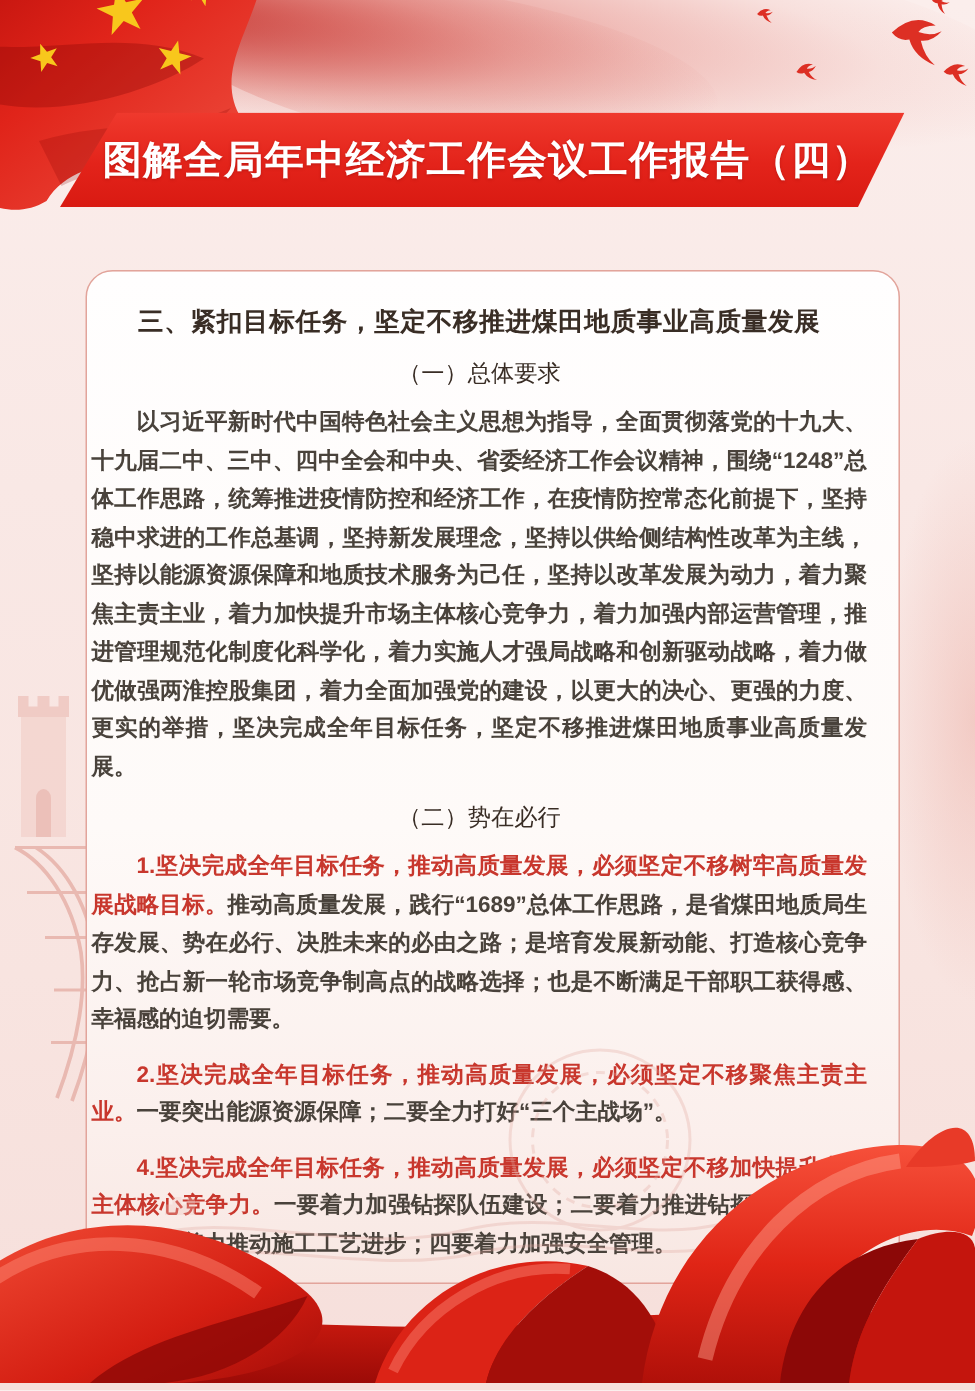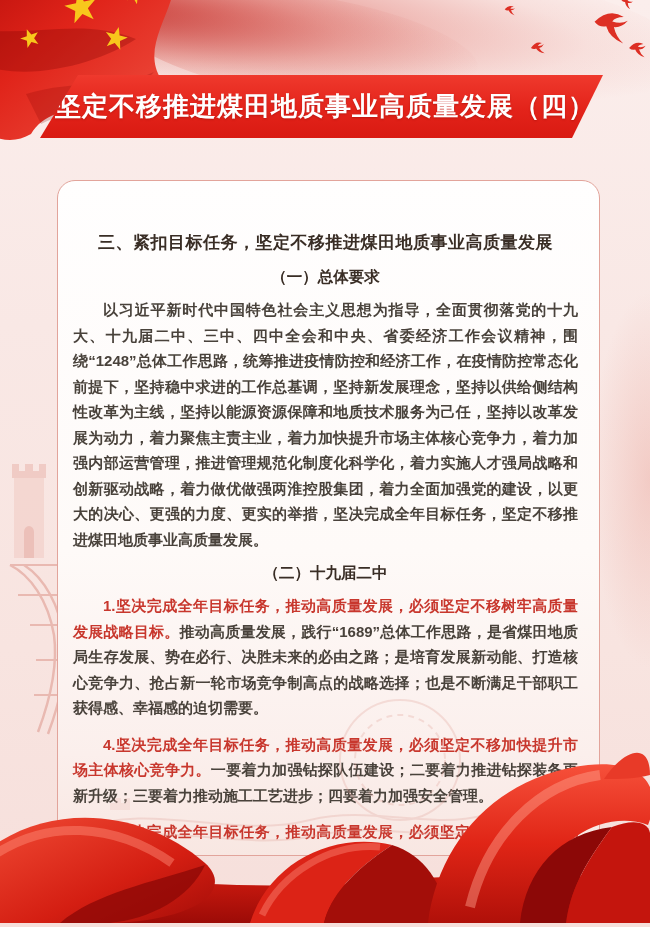--- a/index.html
+++ b/index.html
@@ -38,27 +38,27 @@
     position:absolute;right:0;top:290px;width:60px;height:380px;z-index:1;
     background:radial-gradient(ellipse at 100% 50%,rgba(235,170,160,.45),transparent 70%);
   }
   
   .card{
     position:absolute;left:57px;top:180px;width:543px;height:676px;z-index:2;
     border:1px solid #e2a49b;border-radius:18px;box-sizing:border-box;
     background:linear-gradient(180deg,#fffefe 0%,#fefaf8 55%,#fbefec 85%,#f8e7e2 100%);
     overflow:hidden;
   }
-  .card-inner{padding:22px 21px 0 15px;margin-top:28px;}
+  .card-inner{padding:22px 21px 0 3px;}
   .card-title{
     margin:0 0 13px 0;text-align:center;font-size:17px;font-weight:bold;
     color:#392d25;letter-spacing:.5px;
   }
   .sec-heading{
-    margin:0 0 9px 0;text-align:center;font-size:15.5px;font-weight:bold;color:#392d25;
+    margin:0 0 9px 0;text-align:center;font-size:15.5px;font-weight:normal;color:#392d25;
   }
   .para{
     margin:0 0 11px 0;font-size:15px;line-height:25.5px;color:#49423b;
     text-align:justify;text-indent:2em;font-weight:600;
   }
   .lead{color:#c8372d;font-weight:bold;}
   
   .silk{position:absolute;left:0;bottom:0;z-index:5;}
 </style>
 </head>
@@ -98,21 +98,21 @@
     </defs>
     <use href="#bird" x="92" y="8" width="44" height="36" transform="rotate(6 114 26)"></use>
     <use href="#bird" x="128" y="40" width="22" height="18"></use>
     <use href="#bird" x="30" y="40" width="18" height="15" transform="rotate(-10 39 47)"></use>
     <use href="#bird" x="4" y="4" width="14" height="12"></use>
     <use href="#bird" x="120" y="-4" width="16" height="13" transform="rotate(16 128 2)"></use>
   </svg>
 </div>
 
 <div class="banner">
-  <span class="banner-title">坚定不移推进煤田地质事业高质量发展（四）</span>
+  <span class="banner-title">图解全局年中经济工作会议工作报告（四）</span>
 </div>
 
 <div class="wall-left">
   <svg width="70" height="380" viewBox="0 0 70 380" fill="none" stroke="#e4aba2" stroke-width="2.5">
     <path d="M12 118 h34 v-14 h-7 v7 h-6 v-7 h-8 v7 h-6 v-7 h-7 Z" fill="#eec2bb" stroke="none"></path>
     <rect x="14" y="118" width="30" height="80" fill="#f3d2cc" stroke="none"></rect>
     <path d="M24 198 v-26 a5 6 0 0 1 10 0 v26" fill="#e8b4ac" stroke="none"></path>
     <path d="M10 205 C30 215 48 240 54 275 C58 305 50 340 38 372"></path>
     <path d="M24 205 C44 218 60 245 64 280 C67 308 60 342 48 374"></path>
     <path d="M10 205 h48 M18 235 h40 M30 265 h34 M36 300 h30 M34 335 h28" stroke-width="2"></path>
@@ -131,23 +131,24 @@
 
 <div class="right-smudge"></div>
 
 <div class="card">
   <div class="card-inner">
     <h1 class="card-title">三、紧扣目标任务，坚定不移推进煤田地质事业高质量发展</h1>
 
     <h2 class="sec-heading">（一）总体要求</h2>
     <p class="para">以习近平新时代中国特色社会主义思想为指导，全面贯彻落党的十九大、十九届二中、三中、四中全会和中央、省委经济工作会议精神，围绕“1248”总体工作思路，统筹推进疫情防控和经济工作，在疫情防控常态化前提下，坚持稳中求进的工作总基调，坚持新发展理念，坚持以供给侧结构性改革为主线，坚持以能源资源保障和地质技术服务为己任，坚持以改革发展为动力，着力聚焦主责主业，着力加快提升市场主体核心竞争力，着力加强内部运营管理，推进管理规范化制度化科学化，着力实施人才强局战略和创新驱动战略，着力做优做强两淮控股集团，着力全面加强党的建设，以更大的决心、更强的力度、更实的举措，坚决完成全年目标任务，坚定不移推进煤田地质事业高质量发展。</p>
 
-    <h2 class="sec-heading">（二）十九届二中</h2>
+    <h2 class="sec-heading">（二）势在必行</h2>
 
     <p class="para"><span class="lead">1.坚决完成全年目标任务，推动高质量发展，必须坚定不移树牢高质量发展战略目标。</span><span>推动高质量发展，践行“1689”总体工作思路，是省煤田地质局生存发展、势在必行、决胜未来的必由之路；是培育发展新动能、打造核心竞争力、抢占新一轮市场竞争制高点的战略选择；也是不断满足干部职工获得感、幸福感的迫切需要。</span></p>
+    <p class="para"><span class="lead">2.坚决完成全年目标任务，推动高质量发展，必须坚定不移聚焦主责主业。</span><span>一要突出能源资源保障；二要全力打好“三个主战场”。</span></p>
     <p class="para"><span class="lead">4.坚决完成全年目标任务，推动高质量发展，必须坚定不移加快提升市场主体核心竞争力。</span><span>一要着力加强钻探队伍建设；二要着力推进钻探装备更新升级；三要着力推动施工工艺进步；四要着力加强安全管理。</span></p>
     <p class="para"><span class="lead">4.坚决完成全年目标任务，推动高质量发展，必须坚定不移实现管理规范化制度化科学化。</span></p>
 
   </div>
 </div>
 
 <div class="silk">
   <svg width="650" height="240" viewBox="0 0 650 240">
     <defs>
       <linearGradient id="gradL" x1="0" y1="0" x2="1" y2="1">

